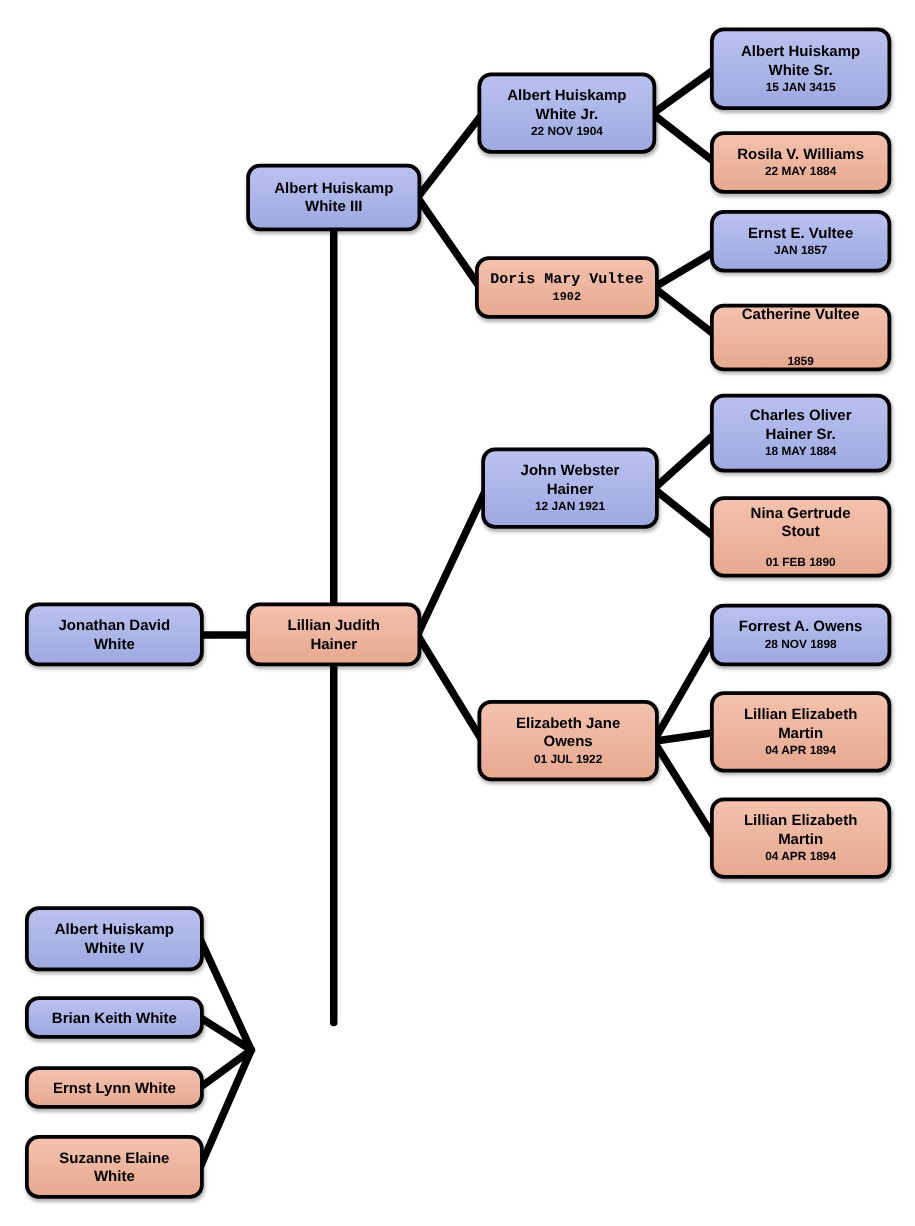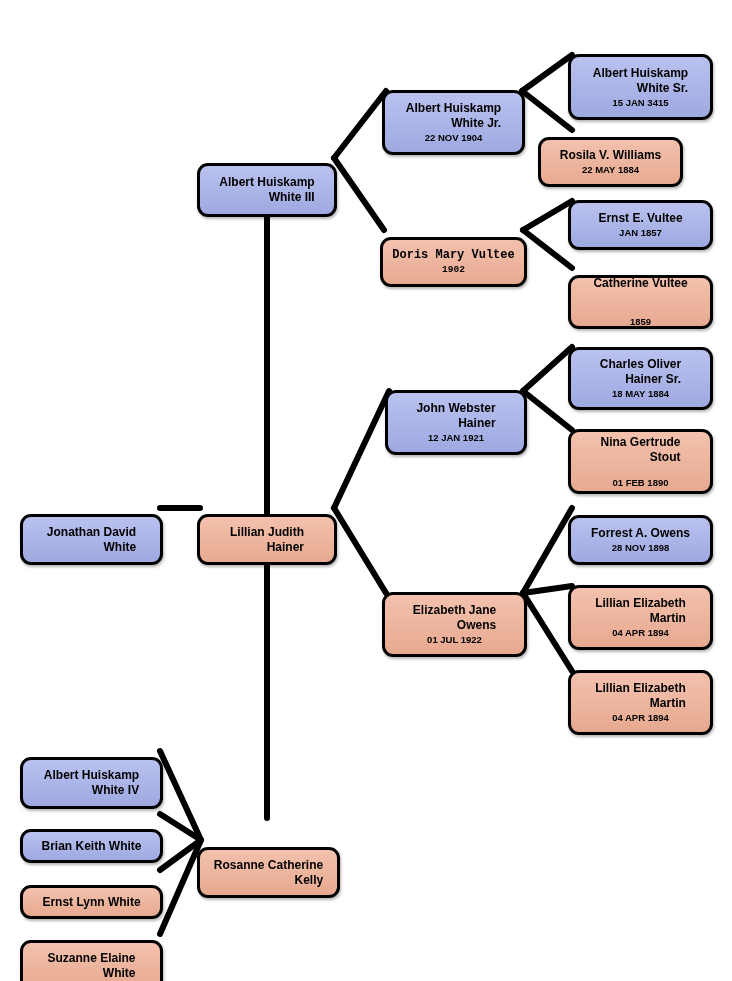--- a/index.html
+++ b/index.html
@@ -29,26 +29,25 @@
   .node {
     position: absolute;
     z-index: 1;
     box-sizing: border-box;
     border: 3px solid var(--border, #000000);
     border-radius: 11px;
     display: flex;
     flex-direction: column;
     align-items: center;
     justify-content: center;
-    text-align: right;
+    text-align: center;
     padding: 2px 0;
     box-shadow: 1px 2px 3px rgba(0,0,0,0.30);
     background-image: linear-gradient(rgba(255,255,255,0.22), rgba(0,0,0,0.04));
     cursor: pointer;
-    margin-top: 32px;
   }
   .node.male   { background-color: var(--male, #a5b0ea); }
   .node.female { background-color: var(--female, #f0b096); }
   .pname {
     font-size: 12px;
     font-weight: bold;
     line-height: 15px;
     color: #000;
     white-space: pre-line;
   }
@@ -56,21 +55,21 @@
     font-size: 9.5px;
     font-weight: bold;
     line-height: 12px;
     margin-top: 1px;
     color: #000;
   }
   .pdate:empty { display: none; }
 
   
   #p0  { left: 568px; top: 22px;  width: 145px; height: 66px; }
-  #p1  { left: 538px; top: 105px; width: 145px; height: 50px; }
+  #p1  { left: 568px; top: 105px; width: 145px; height: 50px; }
   #p2  { left: 382px; top: 58px;  width: 143px; height: 65px; }
   #p3  { left: 568px; top: 168px; width: 145px; height: 50px; }
   #p4  { left: 568px; top: 243px; width: 145px; height: 54px; gap: 24px; }
   #p5  { left: 380px; top: 205px; width: 147px; height: 50px; font-family: Liberation Mono, monospace; }
   #p6  { left: 197px; top: 131px; width: 140px; height: 54px; }
   #p7  { left: 568px; top: 315px; width: 145px; height: 63px; }
   #p8  { left: 568px; top: 397px; width: 145px; height: 65px; gap: 11px; }
   #p9  { left: 385px; top: 358px; width: 142px; height: 65px; }
   #p10 { left: 568px; top: 483px; width: 145px; height: 50px; }
   #p11 { left: 568px; top: 553px; width: 145px; height: 65px; }
@@ -217,19 +216,14 @@
     <div class="pname">Ernst Lynn White</div>
 
   </div>
 
   <div class="node female" id="p19">
     <div class="pname">Suzanne Elaine
 White</div>
 
   </div>
 
-  <div class="node female" id="p20">
-    <div class="pname">Rosanne Catherine
-Kelly</div>
-
-  </div>
 
 </div>
 
 </body></html>

